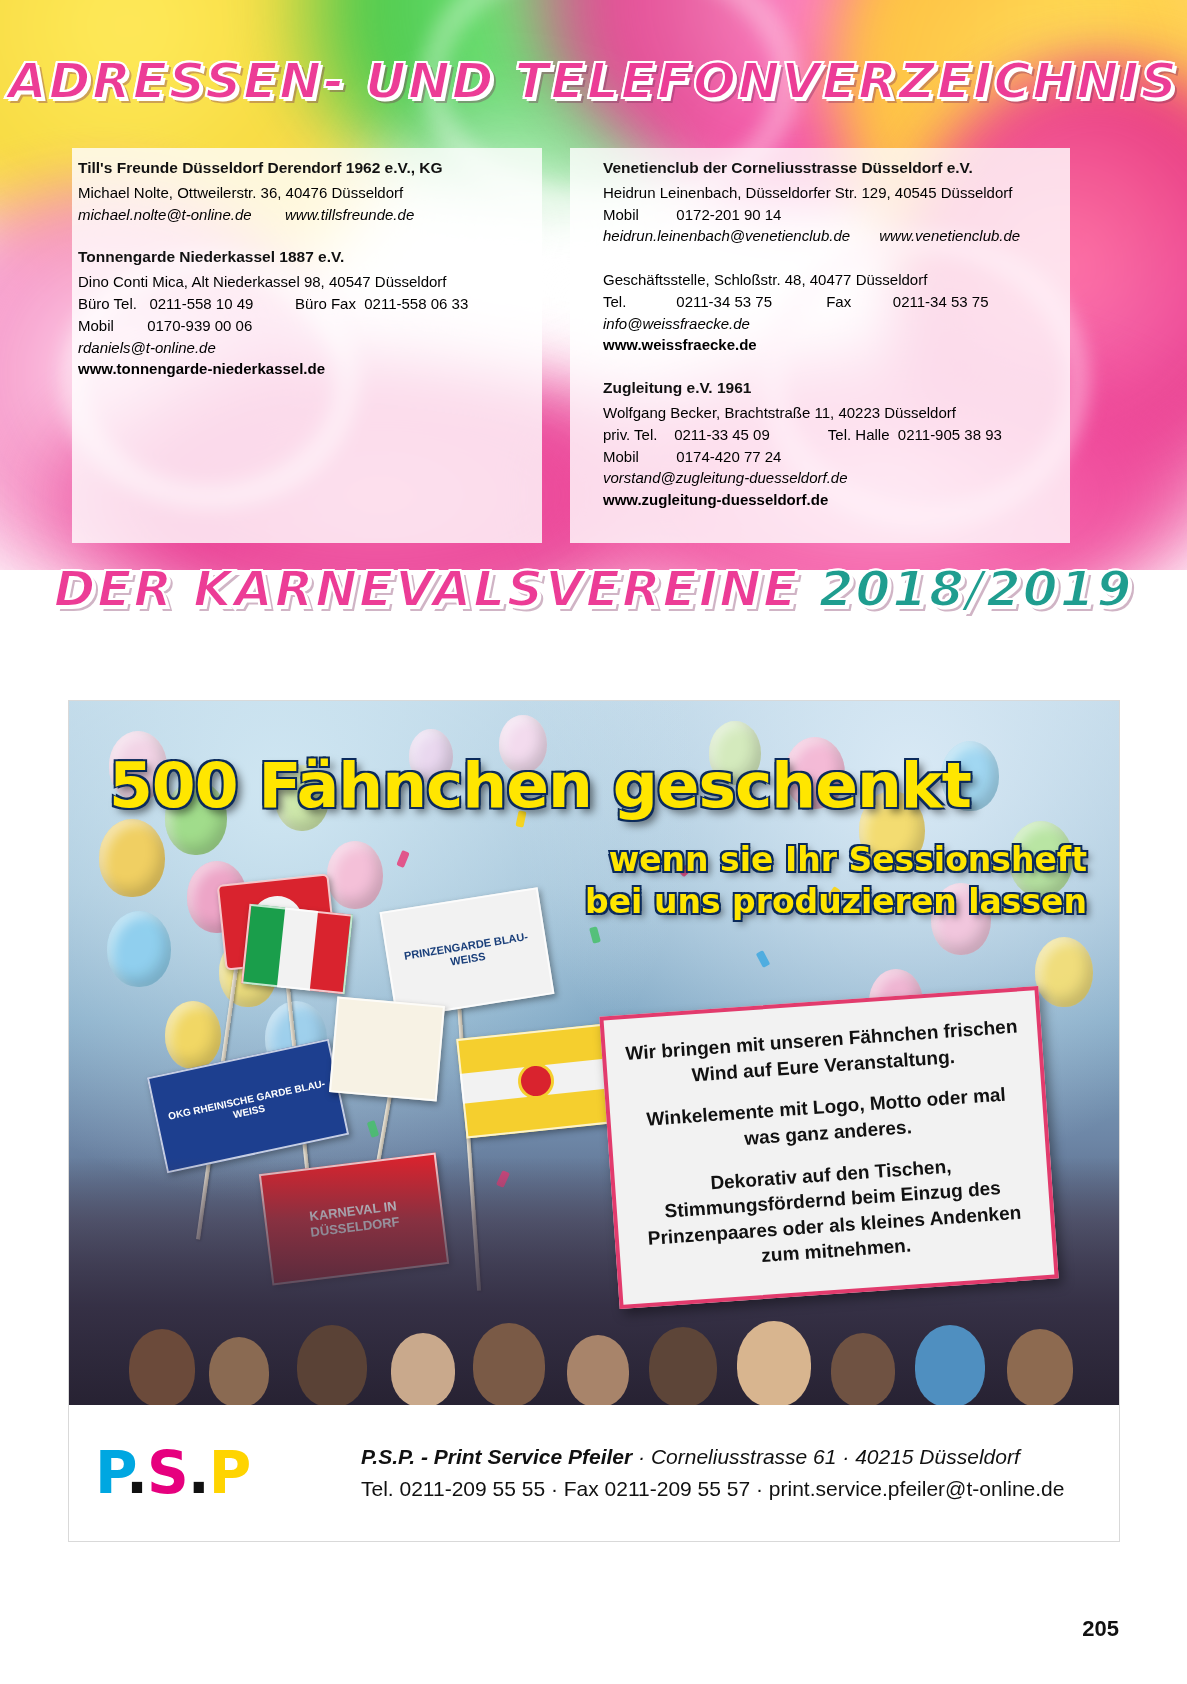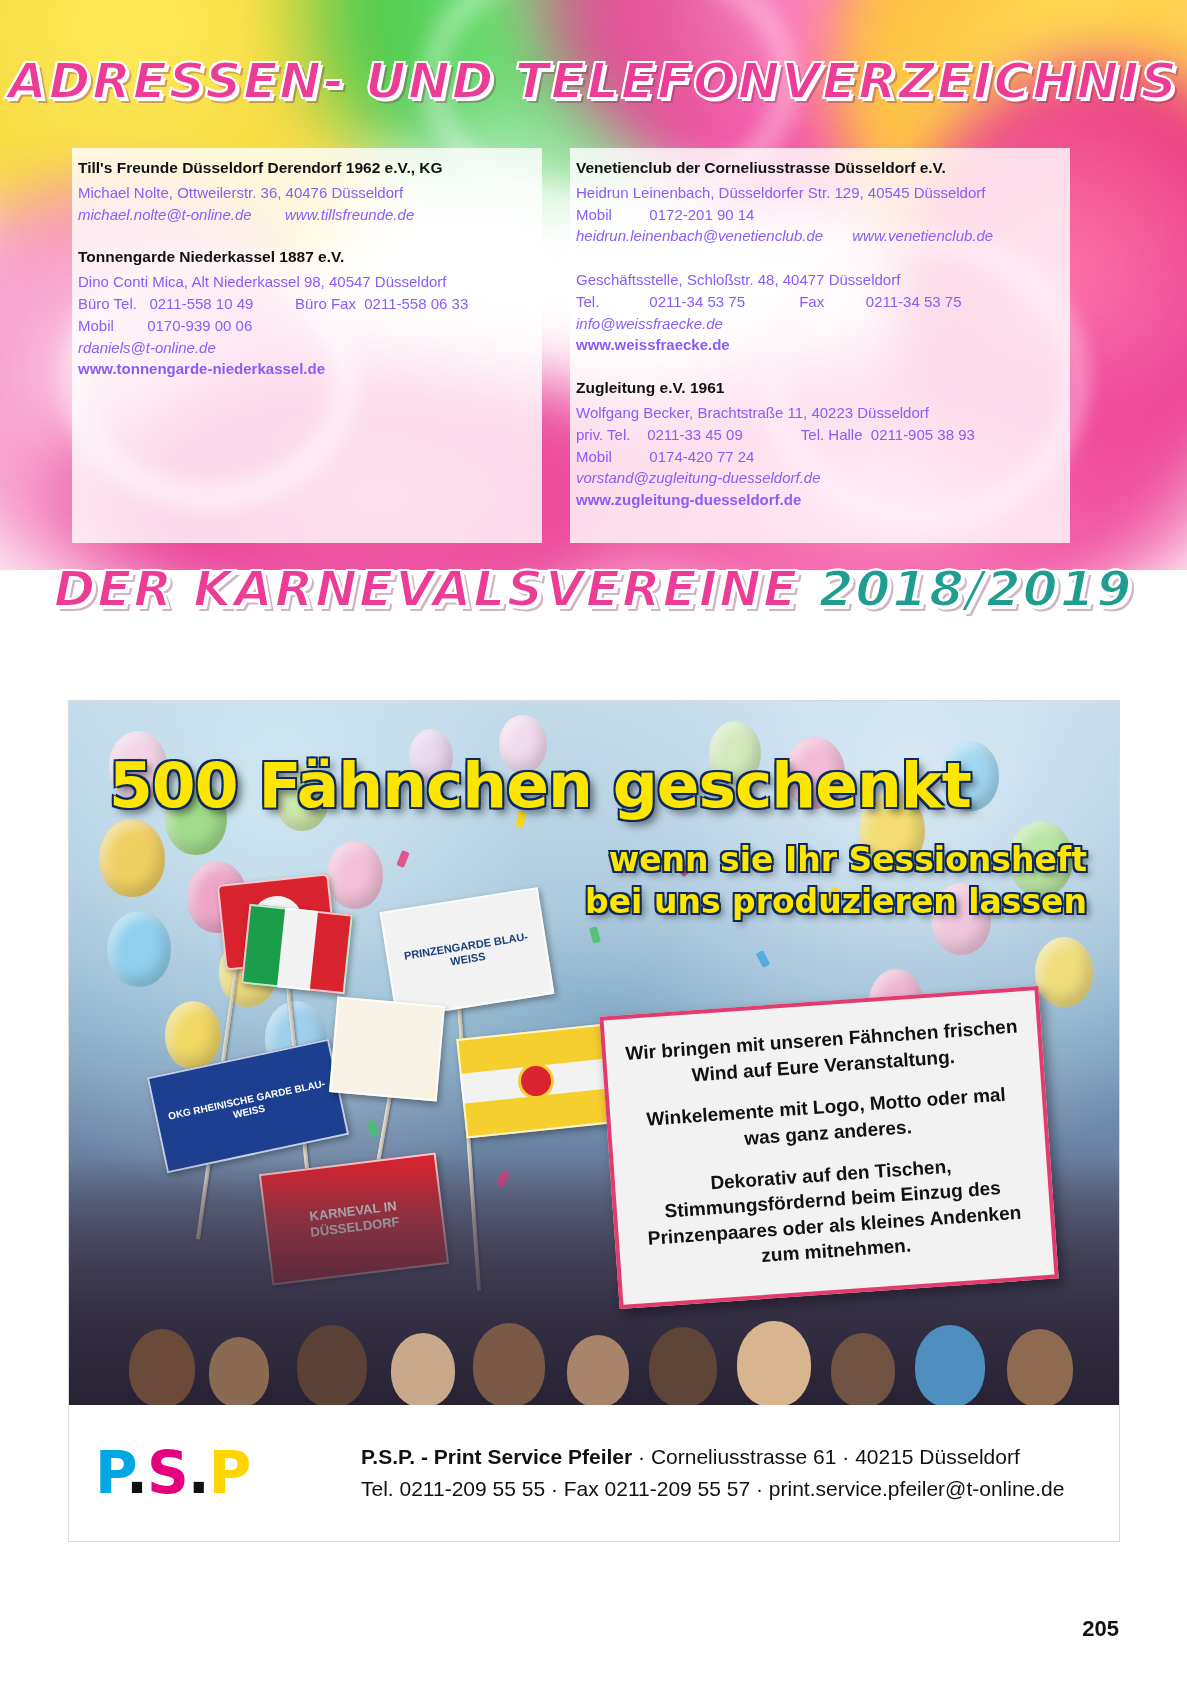--- a/index.html
+++ b/index.html
@@ -89,34 +89,34 @@
        5px 5px 0 rgba(120,40,90,.35);
   }
   .headline-2 .teal { color: #1f9d8f; }
 
   
   .columns {
     position: absolute;
     left: 78px; top: 158px;
     width: 1000px;
     display: flex;
-    gap: 34px;
+    gap: 61px;
   }
   .col { width: 464px; }
   .entry { margin-bottom: 22px; }
   .entry .name {
     font-size: 15.5px;
     font-weight: bold;
     color: #111;
     margin-bottom: 3px;
     line-height: 1.35;
   }
   .entry .line {
     font-size: 15px;
-    color: #8b5cf6;
+    color: #000000;
     line-height: 1.45;
     white-space: pre;
   }
   .entry .line.it { font-style: italic; }
   .entry .line.bd { font-weight: bold; }
   .entry .line.it-bd { font-style: italic; font-weight: normal; }
 
   
   .ad {
     position: absolute;
@@ -257,20 +257,21 @@
   .psp-logo .y { color: #ffd400; }
   .psp-logo .k { color: #111; }
   .ad-contact {
     flex: 1;
     padding-right: 20px;
   }
   .ad-contact .l1 {
     font-size: 21px;
     color: #111;
     margin-bottom: 8px;
+    font-style: italic;
   }
   .ad-contact .l1 b { font-weight: bold; }
   .ad-contact .l2 { font-size: 21px; color: #111; }
 
   .page-number {
     position: absolute;
     right: 68px; bottom: 42px;
     font-size: 22px;
     color: #111;
     font-weight: bold;

